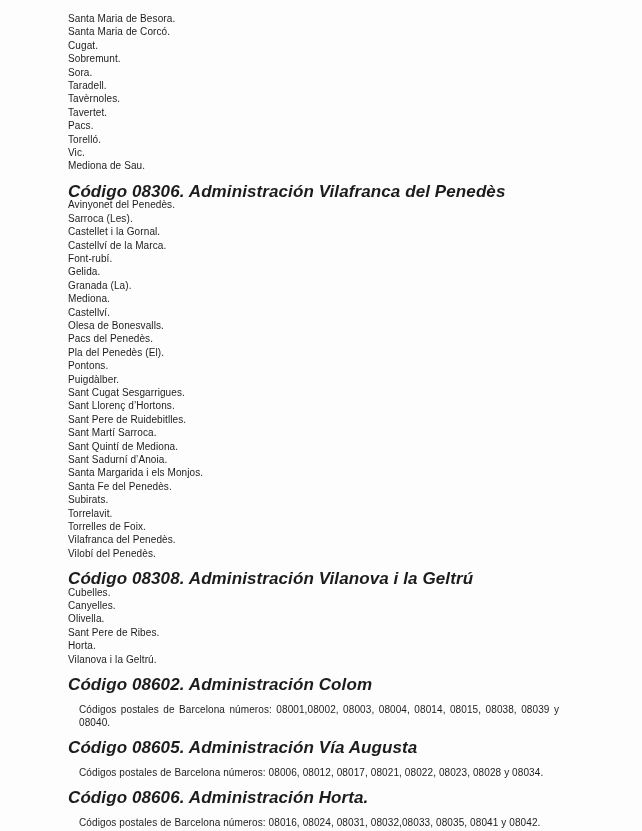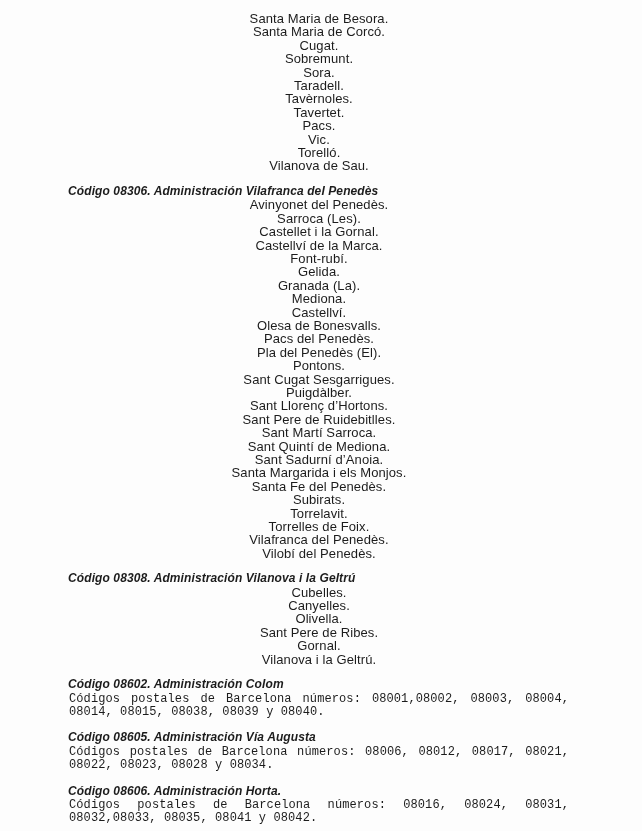--- a/index.html
+++ b/index.html
@@ -16,100 +16,98 @@
     font-family: "Liberation Sans", sans-serif;
     color: #1c1c1c;
   }
   .content {
     position: absolute;
     left: 68px;
     top: 12px;
     width: 502px;
   }
   .muni-item {
-    font-size: 13px;
+    font-size: 10px;
     line-height: 13.4px;
     letter-spacing: 0.1px;
     white-space: nowrap;
-    text-align: center;
   }
   .section-heading {
-    font-size: 12px;
+    font-size: 17px;
     font-weight: bold;
     font-style: italic;
     line-height: 13.4px;
     letter-spacing: 0.1px;
     margin: 12px 0 0 0;
     white-space: nowrap;
   }
   .section-paragraph {
-    font-size: 12px;
+    font-size: 10px;
     line-height: 13.4px;
     letter-spacing: 0.1px;
-    margin: 1px;
+    margin: 11px;
     text-align: justify;
-    font-family: Liberation Mono, monospace;
   }
 </style>
 </head>
 <body>
 
 <div class="page">
   <div class="content" id="doc-content">
       <div>
         <div class="muni-item">Santa Maria de Besora.</div>
         <div class="muni-item">Santa Maria de Corcó.</div>
         <div class="muni-item">Cugat.</div>
         <div class="muni-item">Sobremunt.</div>
         <div class="muni-item">Sora.</div>
         <div class="muni-item">Taradell.</div>
         <div class="muni-item">Tavèrnoles.</div>
         <div class="muni-item">Tavertet.</div>
         <div class="muni-item">Pacs.</div>
+        <div class="muni-item">Torelló.</div>
         <div class="muni-item">Vic.</div>
-        <div class="muni-item">Torelló.</div>
-        <div class="muni-item">Vilanova de Sau.</div>
+        <div class="muni-item">Mediona de Sau.</div>
       </div>
       <div class="section-heading">Código 08306. Administración Vilafranca del Penedès</div>
       <div>
         <div class="muni-item">Avinyonet del Penedès.</div>
         <div class="muni-item">Sarroca (Les).</div>
         <div class="muni-item">Castellet i la Gornal.</div>
         <div class="muni-item">Castellví de la Marca.</div>
         <div class="muni-item">Font-rubí.</div>
         <div class="muni-item">Gelida.</div>
         <div class="muni-item">Granada (La).</div>
         <div class="muni-item">Mediona.</div>
         <div class="muni-item">Castellví.</div>
         <div class="muni-item">Olesa de Bonesvalls.</div>
         <div class="muni-item">Pacs del Penedès.</div>
         <div class="muni-item">Pla del Penedès (El).</div>
         <div class="muni-item">Pontons.</div>
+        <div class="muni-item">Puigdàlber.</div>
         <div class="muni-item">Sant Cugat Sesgarrigues.</div>
-        <div class="muni-item">Puigdàlber.</div>
         <div class="muni-item">Sant Llorenç d’Hortons.</div>
         <div class="muni-item">Sant Pere de Ruidebitlles.</div>
         <div class="muni-item">Sant Martí Sarroca.</div>
         <div class="muni-item">Sant Quintí de Mediona.</div>
         <div class="muni-item">Sant Sadurní d’Anoia.</div>
         <div class="muni-item">Santa Margarida i els Monjos.</div>
         <div class="muni-item">Santa Fe del Penedès.</div>
         <div class="muni-item">Subirats.</div>
         <div class="muni-item">Torrelavit.</div>
         <div class="muni-item">Torrelles de Foix.</div>
         <div class="muni-item">Vilafranca del Penedès.</div>
         <div class="muni-item">Vilobí del Penedès.</div>
       </div>
       <div class="section-heading">Código 08308. Administración Vilanova i la Geltrú</div>
       <div>
         <div class="muni-item">Cubelles.</div>
         <div class="muni-item">Canyelles.</div>
         <div class="muni-item">Olivella.</div>
         <div class="muni-item">Sant Pere de Ribes.</div>
-        <div class="muni-item">Gornal.</div>
+        <div class="muni-item">Horta.</div>
         <div class="muni-item">Vilanova i la Geltrú.</div>
       </div>
       <div class="section-heading">Código 08602. Administración Colom</div>
       <p class="section-paragraph">Códigos postales de Barcelona números: 08001,08002, 08003, 08004, 08014, 08015, 08038, 08039 y 08040.</p>
       <div class="section-heading">Código 08605. Administración Vía Augusta</div>
       <p class="section-paragraph">Códigos postales de Barcelona números: 08006, 08012, 08017, 08021, 08022, 08023, 08028 y 08034.</p>
       <div class="section-heading">Código 08606. Administración Horta.</div>
       <p class="section-paragraph">Códigos postales de Barcelona números: 08016, 08024, 08031, 08032,08033, 08035, 08041 y 08042.</p>
     </div>
 </div>

